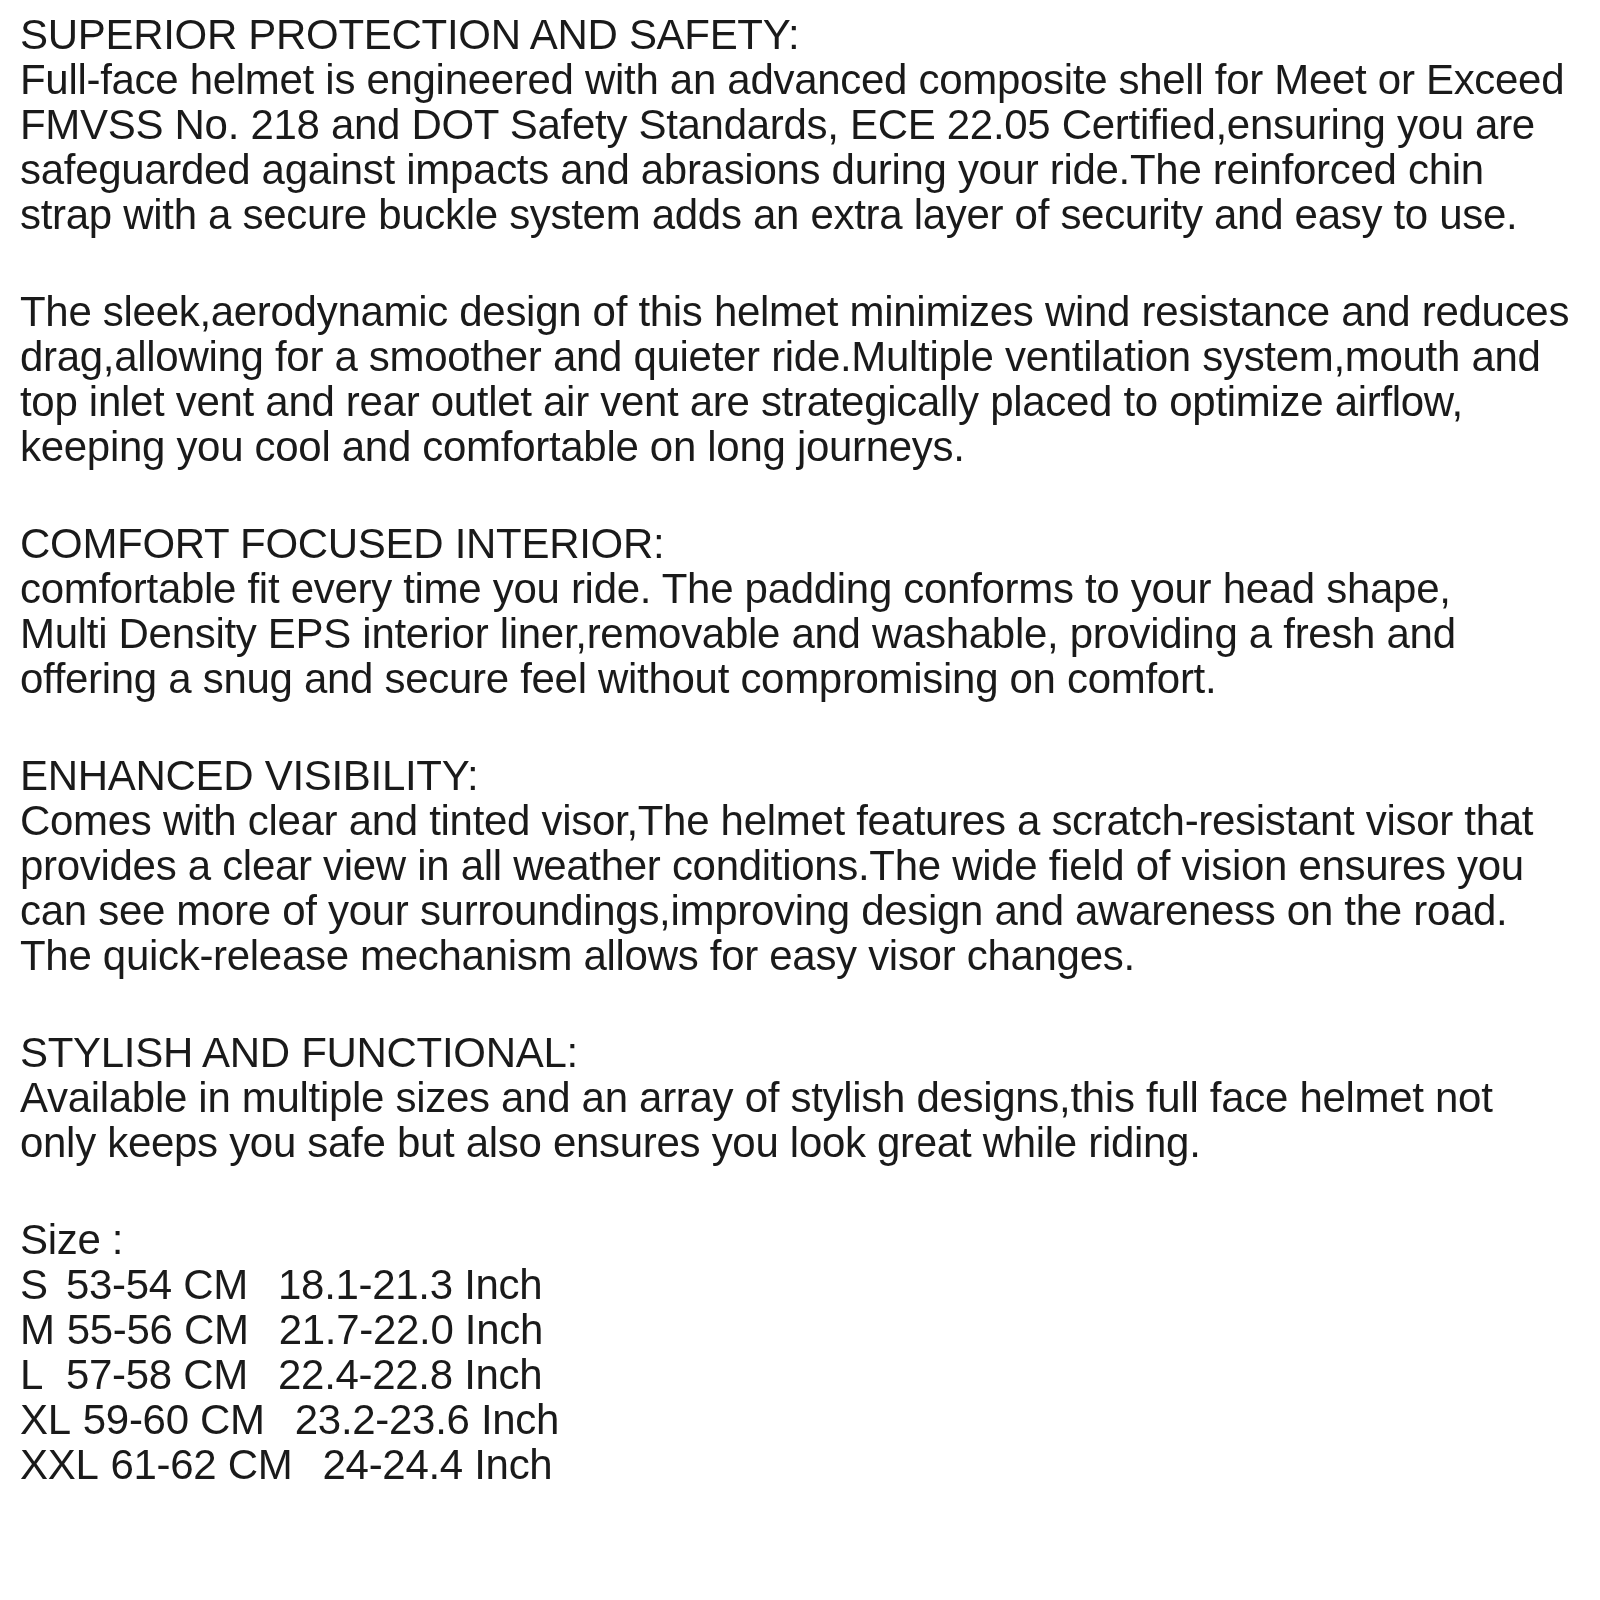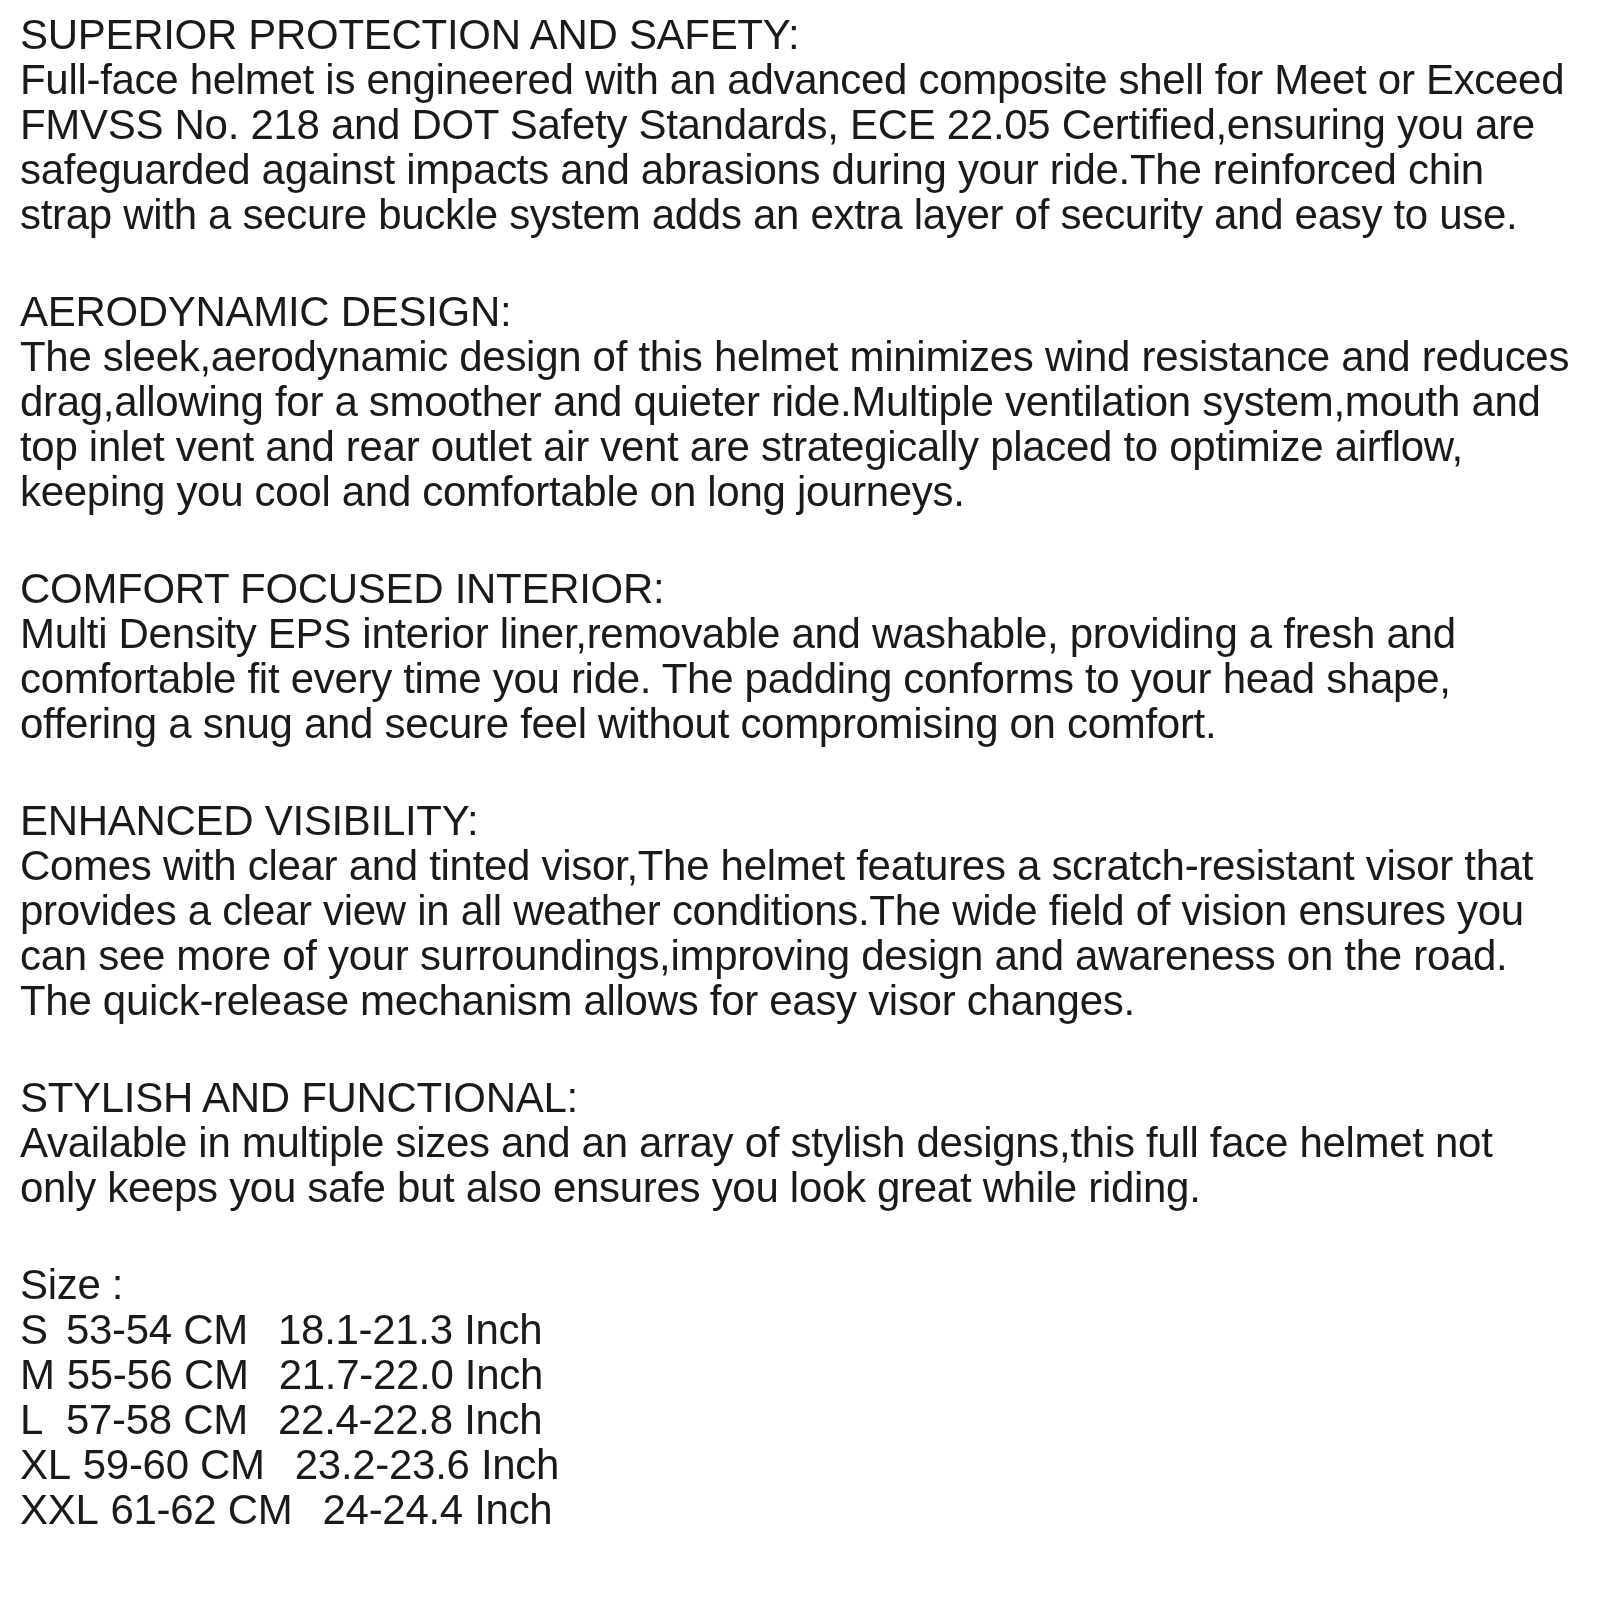--- a/index.html
+++ b/index.html
@@ -45,31 +45,30 @@
 
 <div class="sec">
   <div class="h">SUPERIOR PROTECTION AND SAFETY:</div>
   <div class="ln">Full-face helmet is engineered with an advanced composite shell for Meet or Exceed</div>
   <div class="ln">FMVSS No. 218 and DOT Safety Standards, ECE 22.05 Certified,ensuring you are</div>
   <div class="ln">safeguarded against impacts and abrasions during your ride.The reinforced chin</div>
   <div class="ln">strap with a secure buckle system adds an extra layer of security and easy to use.</div>
 </div>
 
 <div class="sec">
-  <div class="h">AERODYNAMIC DESIGN:</div>
   <div class="ln">The sleek,aerodynamic design of this helmet minimizes wind resistance and reduces</div>
   <div class="ln">drag,allowing for a smoother and quieter ride.Multiple ventilation system,mouth and</div>
   <div class="ln">top inlet vent and rear outlet air vent are strategically placed to optimize airflow,</div>
   <div class="ln">keeping you cool and comfortable on long journeys.</div>
 </div>
 
 <div class="sec">
   <div class="h">COMFORT FOCUSED INTERIOR:</div>
+  <div class="ln">comfortable fit every time you ride. The padding conforms to your head shape,</div>
   <div class="ln">Multi Density EPS interior liner,removable and washable, providing a fresh and</div>
-  <div class="ln">comfortable fit every time you ride. The padding conforms to your head shape,</div>
   <div class="ln">offering a snug and secure feel without compromising on comfort.</div>
 </div>
 
 <div class="sec">
   <div class="h">ENHANCED VISIBILITY:</div>
   <div class="ln">Comes with clear and tinted visor,The helmet features a scratch-resistant visor that</div>
   <div class="ln">provides a clear view in all weather conditions.The wide field of vision ensures you</div>
   <div class="ln">can see more of your surroundings,improving design and awareness on the road.</div>
   <div class="ln">The quick-release mechanism allows for easy visor changes.</div>
 </div>

